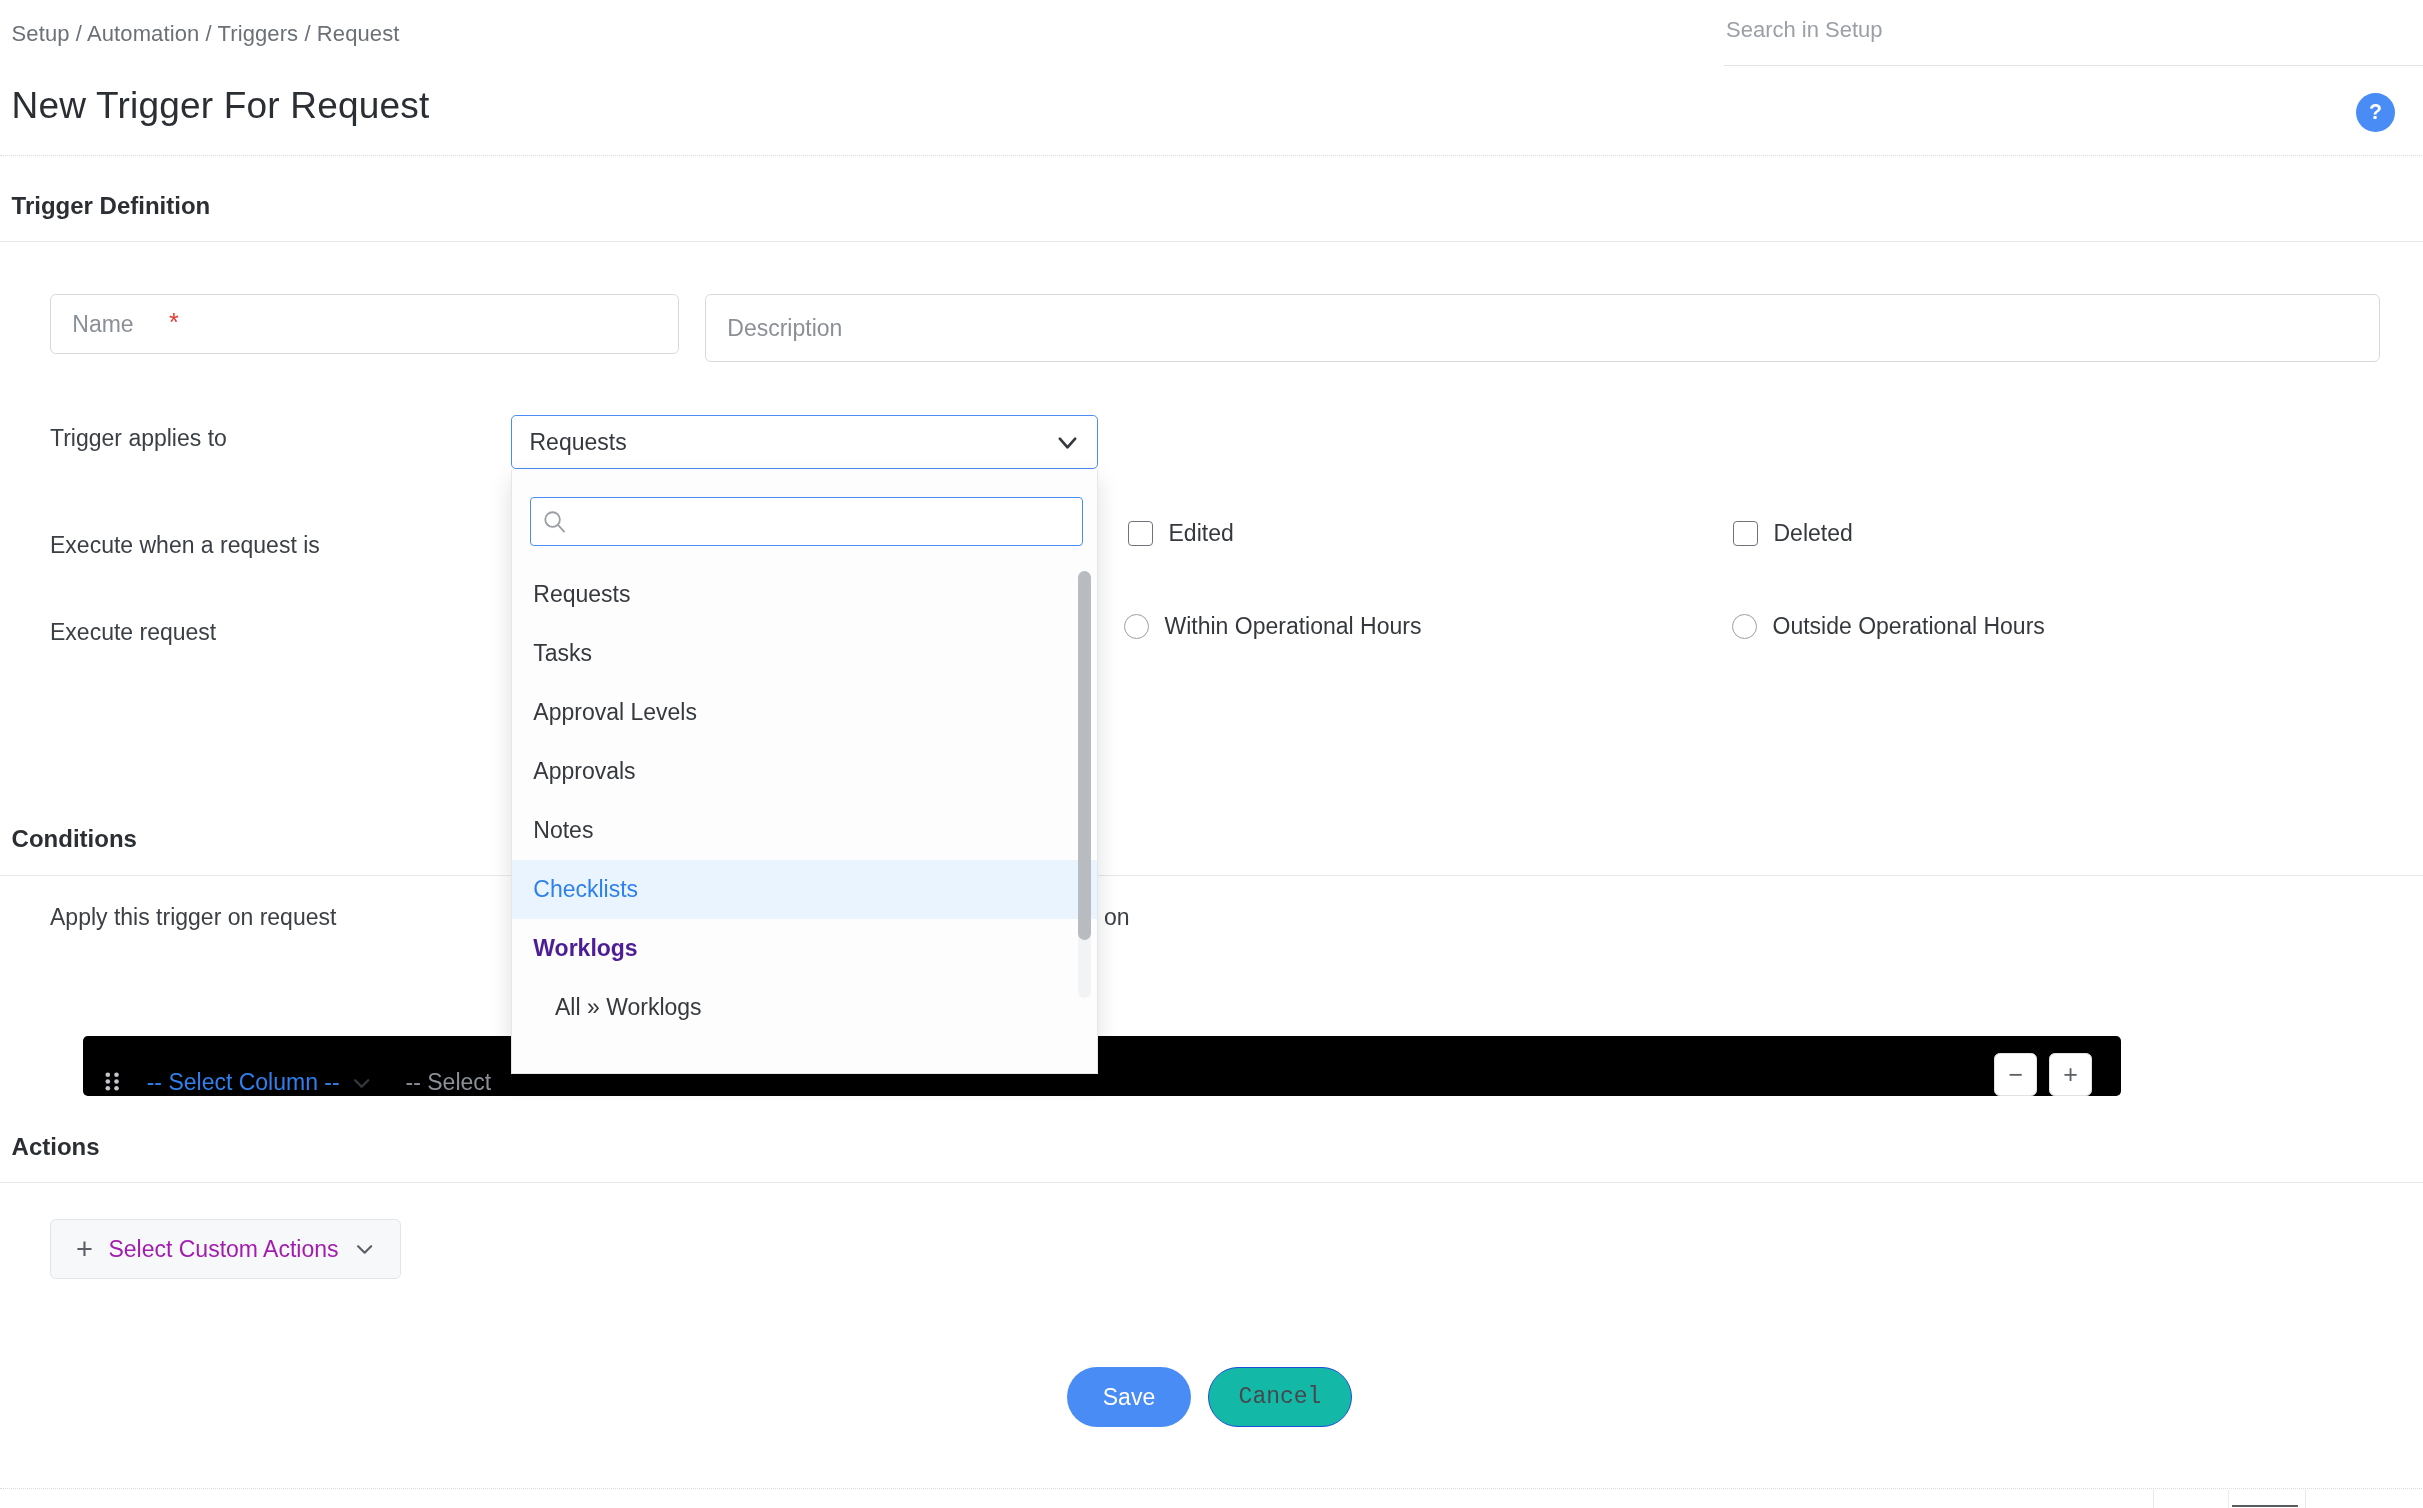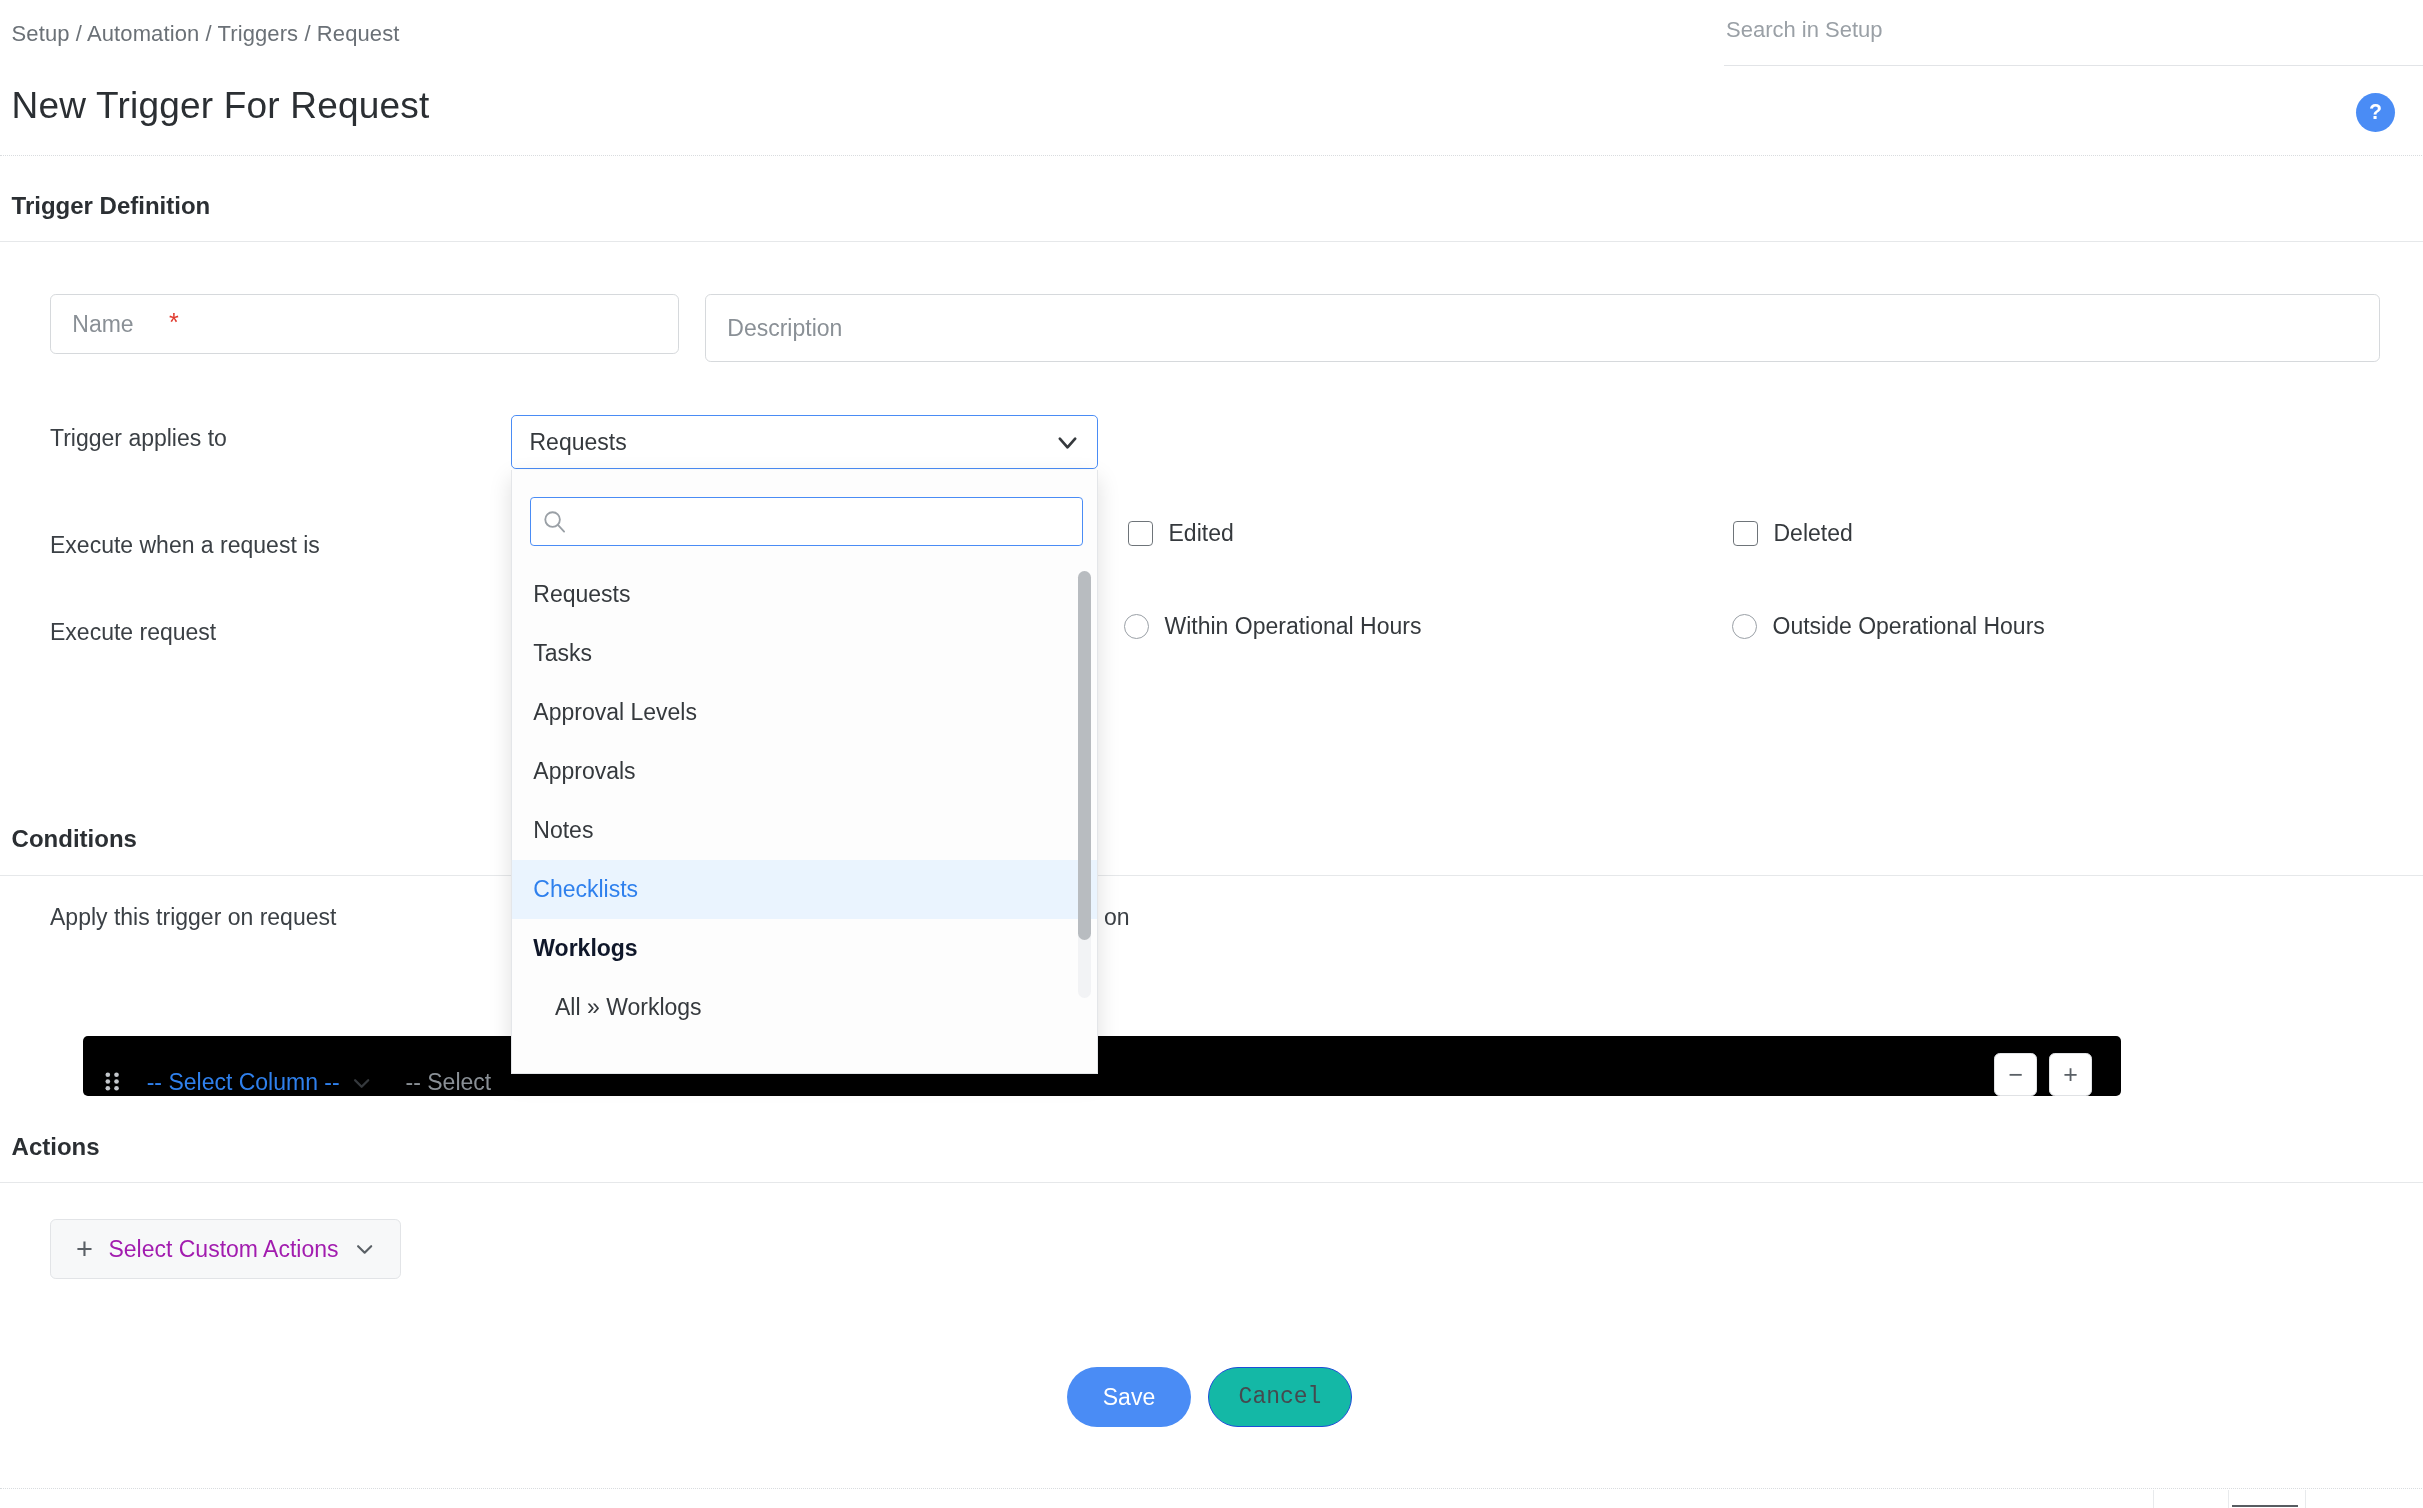--- a/index.html
+++ b/index.html
@@ -112,21 +112,21 @@
   .dd-list {
     position:absolute; left:0; top:95px; width:587px; height:508px;
     overflow:hidden;
   }
   .dd-item {
     height:59px; display:flex; align-items:center;
     padding-left:21.3px; font-size:23px; color:#35393d; cursor:pointer;
     white-space:nowrap;
   }
   .dd-item.highlight { background:#eaf4fe; color:#2f80ed; }
-  .dd-item.group { font-weight:bold; color:#0f172a; cursor:default; }
+  .dd-item.group { font-weight:bold; color:#4c1d95; cursor:default; }
   .dd-item.sub { padding-left:43px; }
   .dd-scroll-track {
     position:absolute; right:5.8px; top:101px; width:13.6px; height:427px;
     background:#f2f3f5; border-radius:6.8px;
   }
   .dd-scroll-thumb {
     position:absolute; right:5.8px; top:101px; width:13.6px; height:369px;
     background:#b8bcc0; border-radius:6.8px; cursor:pointer;
   }
 

